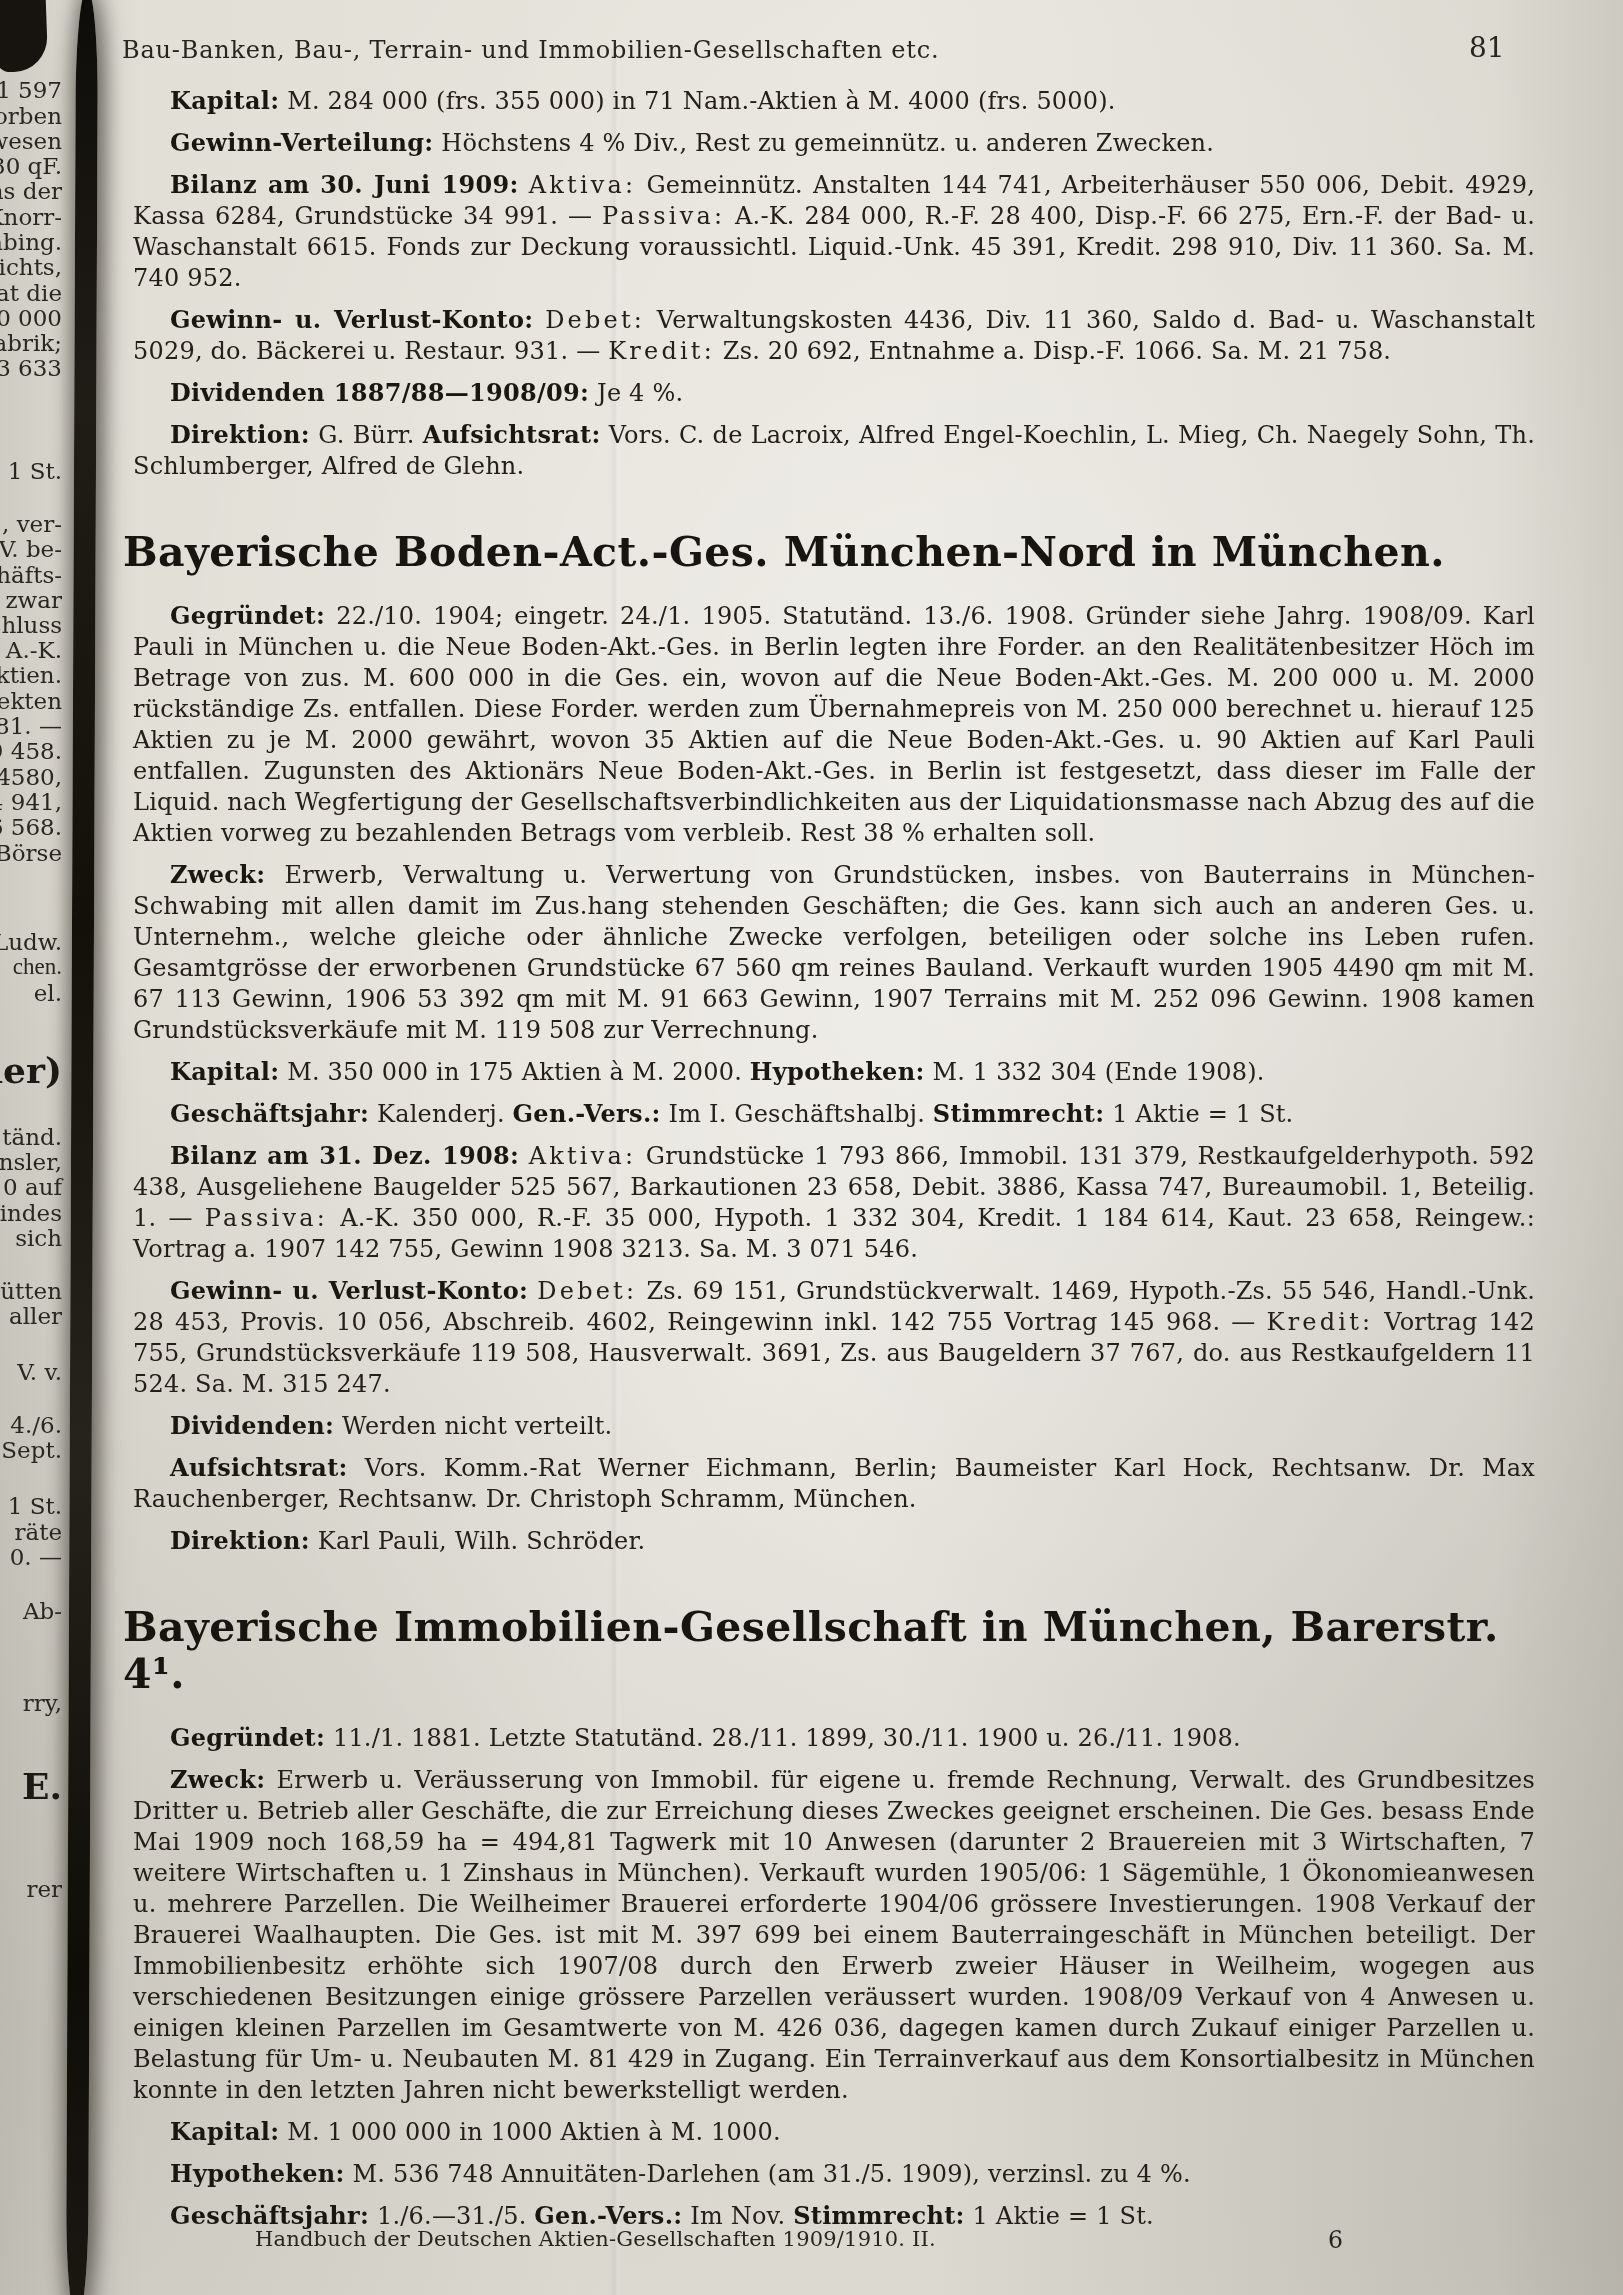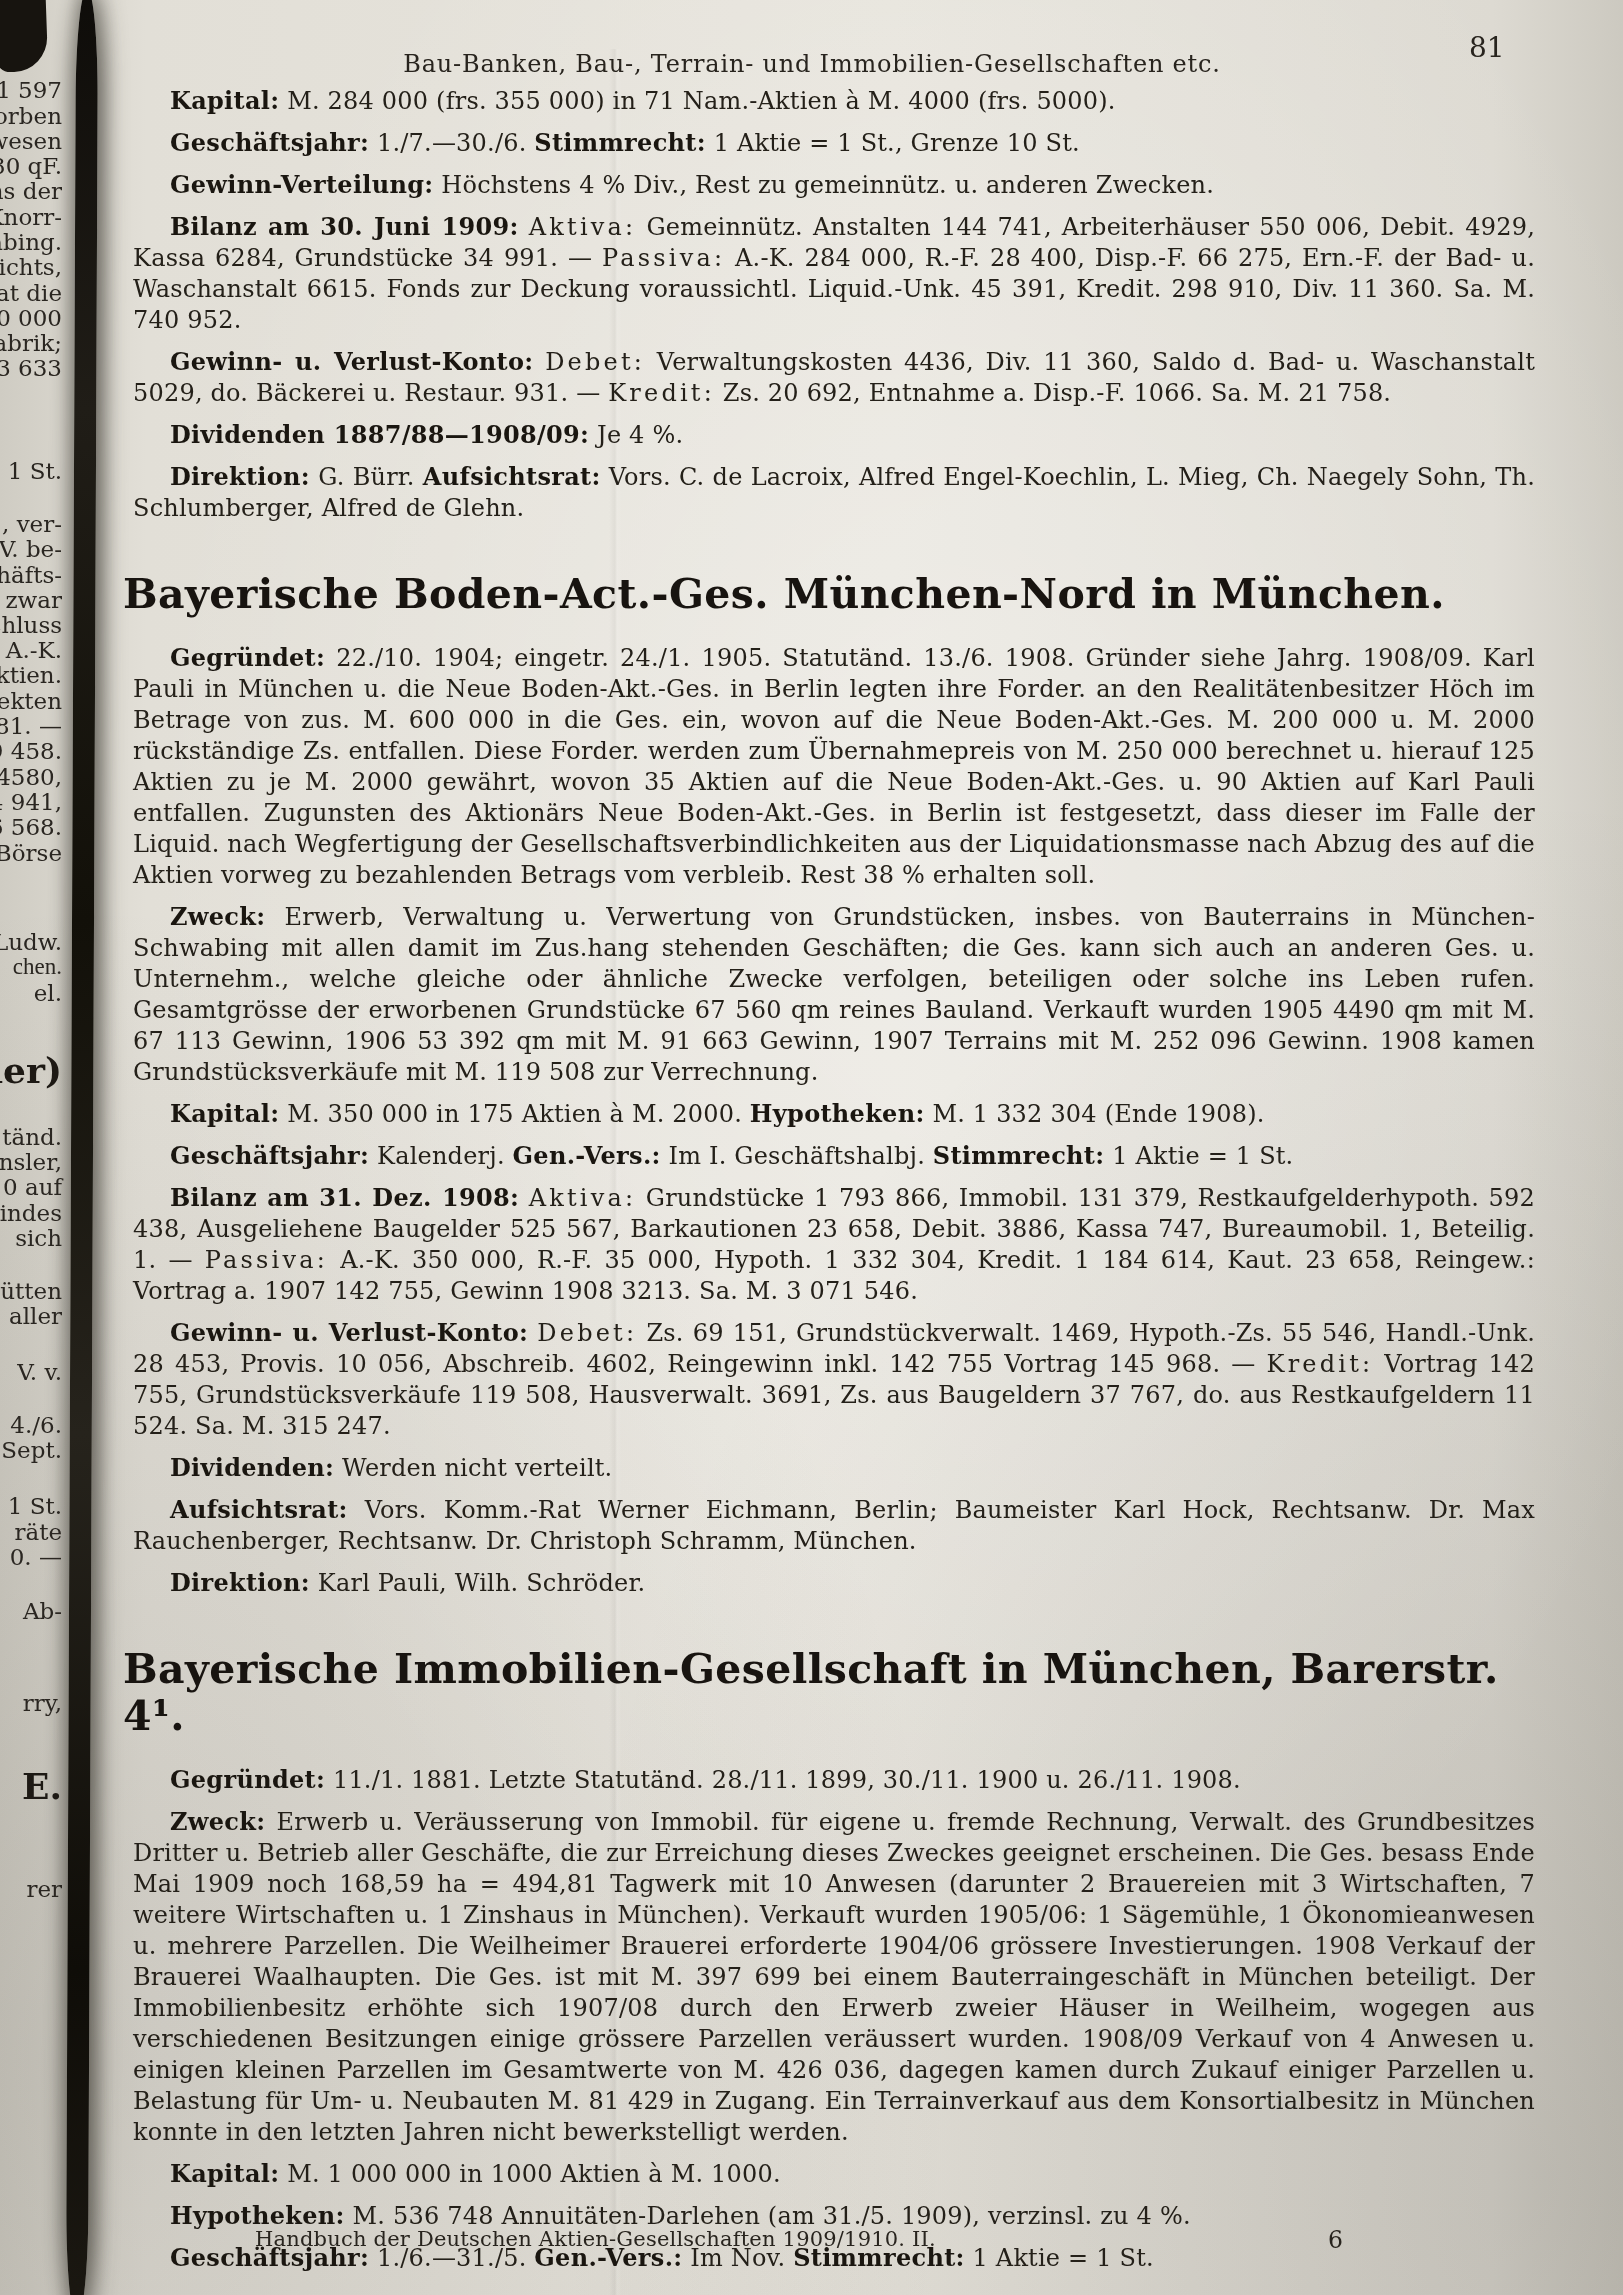--- a/index.html
+++ b/index.html
@@ -35,22 +35,22 @@
   }
   
   .margin-col{position:absolute;left:0;top:0;width:70px;height:100%;}
   .frag{
     position:absolute;right:8px;white-space:nowrap;
     font-size:23px;line-height:24px;color:#2a2621;
   }
   .frag-big{font-weight:bold;font-size:36px;line-height:37px;color:#1d1914;}
   
   .running-head{
-    position:absolute;left:122px;top:50px;width:1380px;
-    text-align:center;font-size:24px;letter-spacing:0.8px;color:#28241e;
+    position:absolute;left:122px;top:36px;width:1380px;
+    text-align:left;font-size:24px;letter-spacing:0.8px;color:#28241e;
   }
   .page-number{
     position:absolute;left:1469px;top:31px;font-size:28px;color:#28241e;
   }
   
   .content{position:absolute;left:123px;top:75px;width:1422px;}
   .content p{
     margin:10px;padding:0;
     text-indent:37px;
     text-align:justify;
@@ -134,21 +134,20 @@
       <span class="frag" style="top: 1691px;">rry,</span>
       <span class="frag frag-big" style="top: 1768px;">E.</span>
       <span class="frag" style="top: 1867px; margin-top: 10px;">rer</span>
     </div>
 
   <div class="running-head">Bau-Banken, Bau-, Terrain- und Immobilien-Gesellschaften etc.</div>
   <div class="page-number">81</div>
 
   <div class="content">
       <p><b>Kapital:</b> M. 284 000 (frs. 355 000) in 71 Nam.-Aktien à M. 4000 (frs. 5000).</p>
-      <p><b>Geschäftsjahr:</b> 1./7.—30./6.  <b>Stimmrecht:</b> 1 Aktie = 1 St., Grenze 10 St.</p>
       <p><b>Gewinn-Verteilung:</b> Höchstens 4 % Div., Rest zu gemeinnütz. u. anderen Zwecken.</p>
       <p><b>Bilanz am 30. Juni 1909:</b> <span class="sp">Aktiva:</span> Gemeinnütz. Anstalten 144 741, Arbeiterhäuser 550 006, Debit. 4929, Kassa 6284, Grundstücke 34 991. — <span class="sp">Passiva:</span> A.-K. 284 000, R.-F. 28 400, Disp.-F. 66 275, Ern.-F. der Bad- u. Waschanstalt 6615. Fonds zur Deckung voraussichtl. Liquid.-Unk. 45 391, Kredit. 298 910, Div. 11 360. Sa. M. 740 952.</p>
       <p><b>Gewinn- u. Verlust-Konto:</b> <span class="sp">Debet:</span> Verwaltungskosten 4436, Div. 11 360, Saldo d. Bad- u. Waschanstalt 5029, do. Bäckerei u. Restaur. 931. — <span class="sp">Kredit:</span> Zs. 20 692, Entnahme a. Disp.-F. 1066. Sa. M. 21 758.</p>
       <p><b>Dividenden 1887/88—1908/09:</b> Je 4 %.</p>
       <p><b>Direktion:</b> G. Bürr.  <b>Aufsichtsrat:</b> Vors. C. de Lacroix, Alfred Engel-Koechlin, L. Mieg, Ch. Naegely Sohn, Th. Schlumberger, Alfred de Glehn.</p>
       <h2 class="entry-heading">Bayerische Boden-Act.-Ges. München-Nord in München.</h2>
       <p><b>Gegründet:</b> 22./10. 1904; eingetr. 24./1. 1905.  Statutänd. 13./6. 1908.  Gründer siehe Jahrg. 1908/09.  Karl Pauli in München u. die Neue Boden-Akt.-Ges. in Berlin legten ihre Forder. an den Realitätenbesitzer Höch im Betrage von zus. M. 600 000 in die Ges. ein, wovon auf die Neue Boden-Akt.-Ges. M. 200 000 u. M. 2000 rückständige Zs. entfallen.  Diese Forder. werden zum Übernahmepreis von M. 250 000 berechnet u. hierauf 125 Aktien zu je M. 2000 gewährt, wovon 35 Aktien auf die Neue Boden-Akt.-Ges. u. 90 Aktien auf Karl Pauli entfallen. Zugunsten des Aktionärs Neue Boden-Akt.-Ges. in Berlin ist festgesetzt, dass dieser im Falle der Liquid. nach Wegfertigung der Gesellschaftsverbindlichkeiten aus der Liquidationsmasse nach Abzug des auf die Aktien vorweg zu bezahlenden Betrags vom verbleib. Rest 38 % erhalten soll.</p>
       <p><b>Zweck:</b> Erwerb, Verwaltung u. Verwertung von Grundstücken, insbes. von Bauterrains in München-Schwabing mit allen damit im Zus.hang stehenden Geschäften; die Ges. kann sich auch an anderen Ges. u. Unternehm., welche gleiche oder ähnliche Zwecke verfolgen, beteiligen oder solche ins Leben rufen.  Gesamtgrösse der erworbenen Grundstücke 67 560 qm reines Bauland.  Verkauft wurden 1905 4490 qm mit M. 67 113 Gewinn, 1906 53 392 qm mit M. 91 663 Gewinn, 1907 Terrains mit M. 252 096 Gewinn.  1908 kamen Grundstücksverkäufe mit M. 119 508 zur Verrechnung.</p>
       <p><b>Kapital:</b> M. 350 000 in 175 Aktien à M. 2000.  <b>Hypotheken:</b> M. 1 332 304 (Ende 1908).</p>
       <p><b>Geschäftsjahr:</b> Kalenderj.  <b>Gen.-Vers.:</b> Im I. Geschäftshalbj.  <b>Stimmrecht:</b> 1 Aktie = 1 St.</p>

